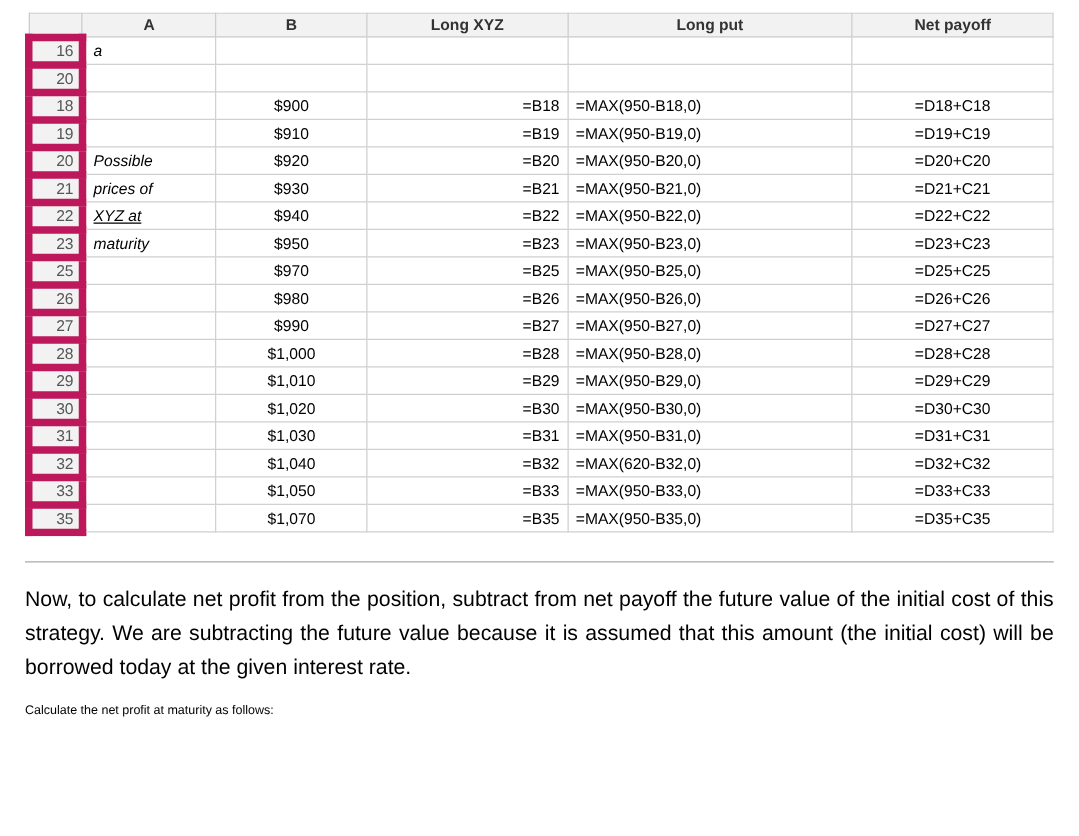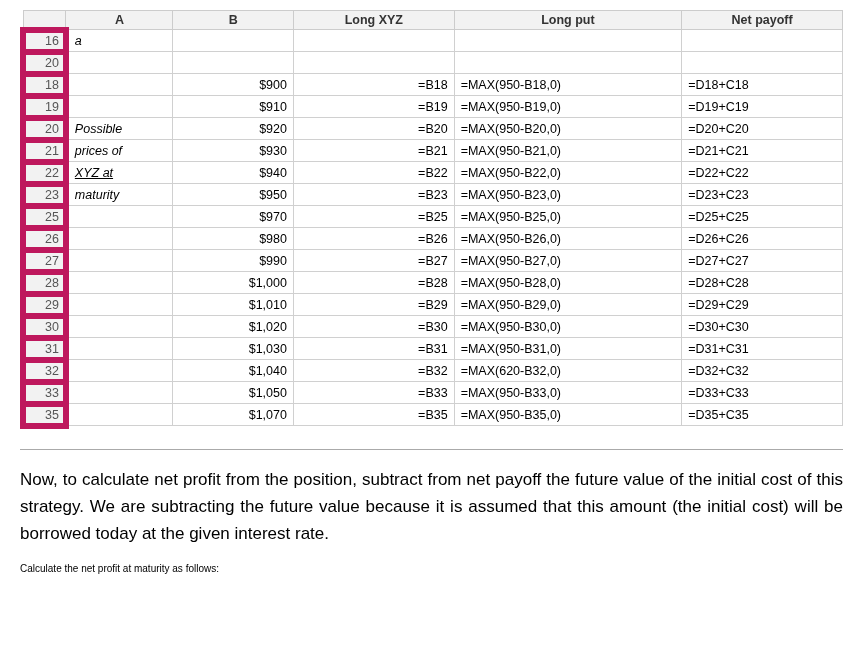--- a/index.html
+++ b/index.html
@@ -53,37 +53,38 @@
     td.cell-a {
       width: 80px;
       min-width: 80px;
       text-align: left;
       font-style: italic;
     }
 
     td.cell-b {
       width: 90px;
       min-width: 90px;
-      text-align: right;
+      text-align: center;
     }
 
     td.cell-c {
       width: 120px;
       min-width: 120px;
       text-align: right;
     }
 
     td.cell-d {
       width: 170px;
       min-width: 170px;
     }
 
     td.cell-e {
       width: 120px;
       min-width: 120px;
+      text-align: center;
     }
 
     tr.empty-row td {
       height: 16px;
     }
 
     .divider {
       border-top: 1px solid #aaa;
       margin: 16px 0;
     }

